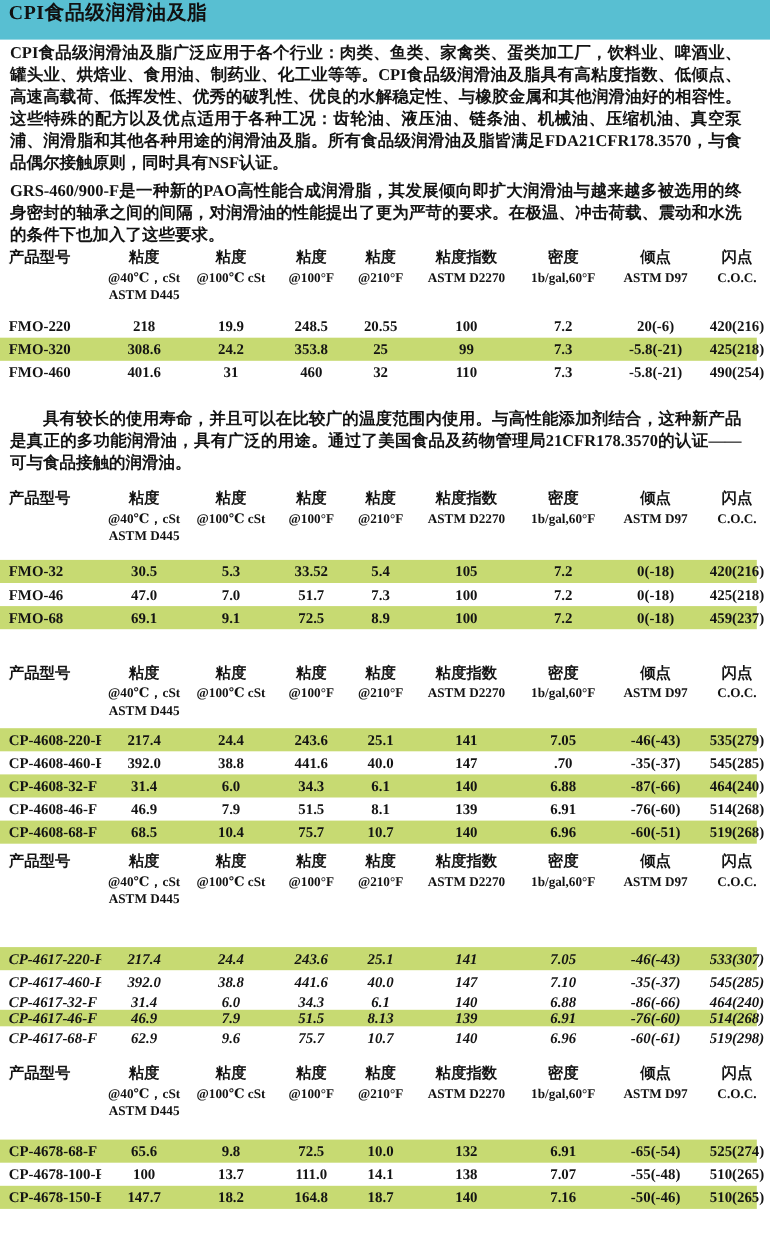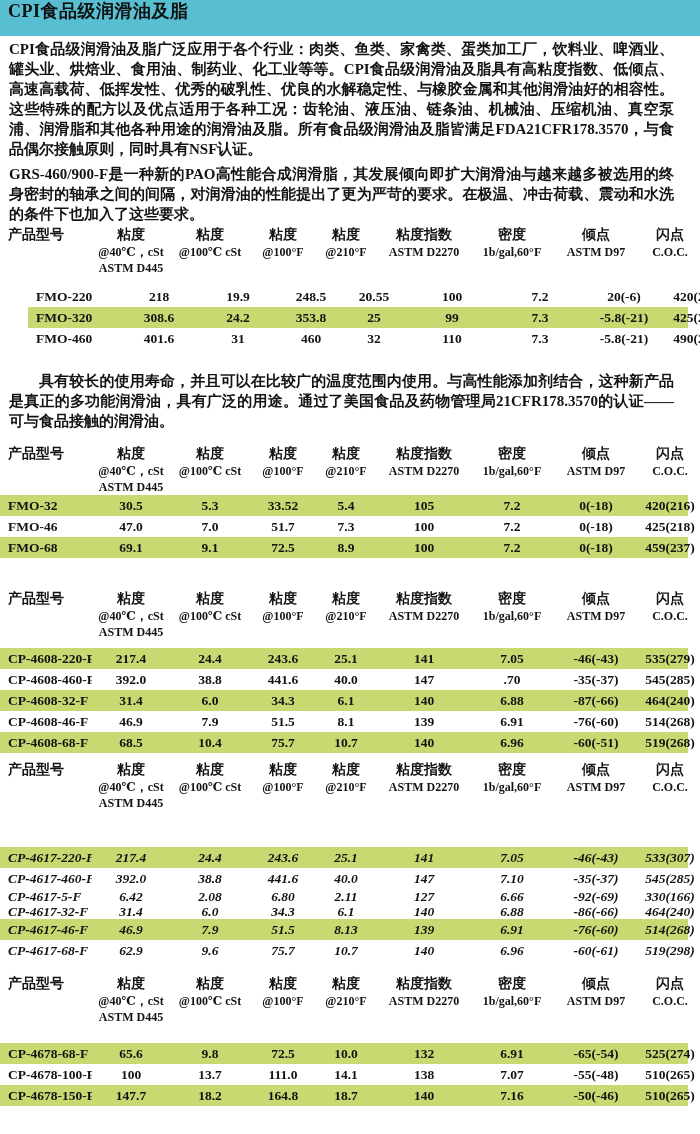--- a/index.html
+++ b/index.html
@@ -33,23 +33,23 @@
   .hcell { text-align: center; }
   .hcell.c0 { text-align: left; padding-left: 8px; }
   .hl1 { font-size: 14px; line-height: 18px; }
   .hl2, .hl3 { font-size: 12px; line-height: 16px; white-space: nowrap; }
   .tbody .row { height: 21px; line-height: 21px; font-size: 13.5px; }
   .cell { text-align: center; overflow: hidden; white-space: nowrap; }
   .cell.c0 { text-align: left; padding-left: 8px; }
   .row.hl { background: var(--green, #c7da72); }
   
   .spec-table[data-table="0"] { margin-top: 2px; }
-  .spec-table[data-table="0"] .tbody { margin-top: 10px; padding-left: 28px; }
+  .spec-table[data-table="0"] .tbody { margin-top: 10px; }
   .spec-table[data-table="1"] { margin-top: 14px; }
-  .spec-table[data-table="1"] .tbody { }
+  .spec-table[data-table="1"] .tbody { margin-top: 14px; }
   .spec-table[data-table="2"] { margin-top: 32px; }
   .spec-table[data-table="2"] .tbody { margin-top: 8px; }
   .spec-table[data-table="3"] { margin-top: 8px; }
   .spec-table[data-table="3"] .tbody { margin-top: 36px; font-style: italic; }
   .spec-table[data-table="3"] .row:nth-child(3),
   .spec-table[data-table="3"] .row:nth-child(4) { height: 15px; line-height: 15px; }
   .spec-table[data-table="4"] { margin-top: 14px; }
   .spec-table[data-table="4"] .tbody { margin-top: 18px; }
 </style>
 </head>
@@ -372,31 +372,20 @@
           <div class="cell c1">392.0</div>
           <div class="cell c2">38.8</div>
           <div class="cell c3">441.6</div>
           <div class="cell c4">40.0</div>
           <div class="cell c5">147</div>
           <div class="cell c6">7.10</div>
           <div class="cell c7">-35(-37)</div>
           <div class="cell c8">545(285)</div>
         </div>
         <div class="row">
-          <div class="cell c0">CP-4617-5-F</div>
-          <div class="cell c1">6.42</div>
-          <div class="cell c2">2.08</div>
-          <div class="cell c3">6.80</div>
-          <div class="cell c4">2.11</div>
-          <div class="cell c5">127</div>
-          <div class="cell c6">6.66</div>
-          <div class="cell c7">-92(-69)</div>
-          <div class="cell c8">330(166)</div>
-        </div>
-        <div class="row">
           <div class="cell c0">CP-4617-32-F</div>
           <div class="cell c1">31.4</div>
           <div class="cell c2">6.0</div>
           <div class="cell c3">34.3</div>
           <div class="cell c4">6.1</div>
           <div class="cell c5">140</div>
           <div class="cell c6">6.88</div>
           <div class="cell c7">-86(-66)</div>
           <div class="cell c8">464(240)</div>
         </div>

